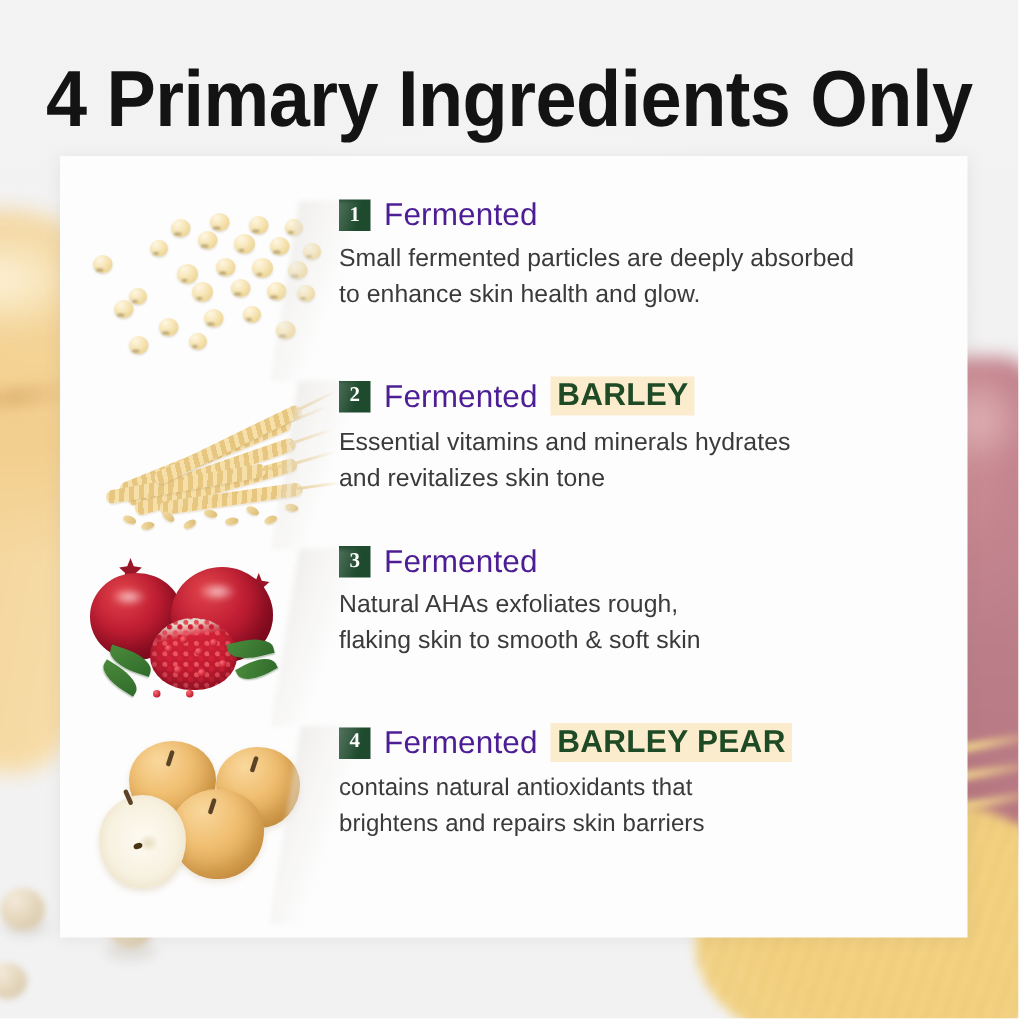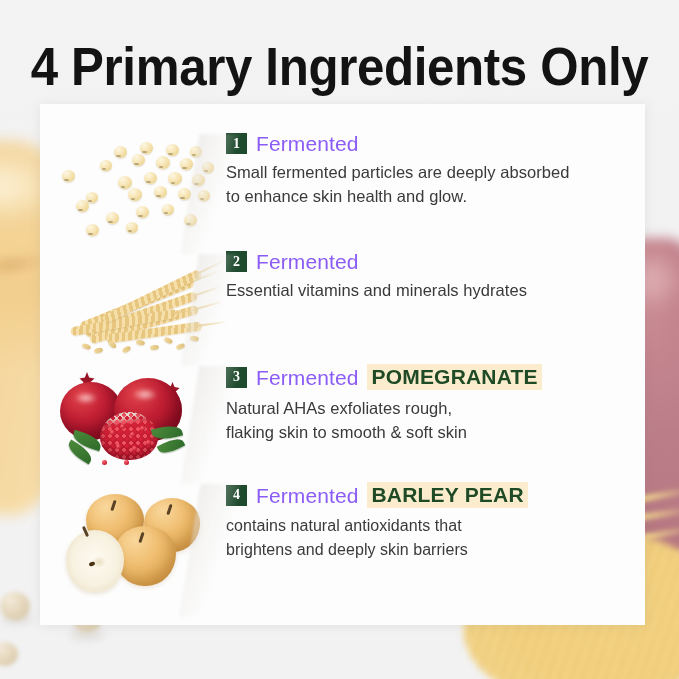--- a/index.html
+++ b/index.html
@@ -330,21 +330,21 @@
     font-size:14px;
     font-weight:700;
     display:flex;
     align-items:center;
     justify-content:center;
     line-height:1;
   }
   .fermented {
     font-size:21px;
     font-weight:400;
-    color:#8b5cf6;
+    color:#4c1d95;
     letter-spacing:.1px;
   }
   .ingredient {
     font-size:21px;
     font-weight:700;
     color:#1f4a26;
     background:#fbeccd;
     padding:2px 4px 3px 4px;
     letter-spacing:.2px;
   }
@@ -460,23 +460,25 @@
             <div class="grain" style="left:124px;top:90px;  transform:rotate(28deg);"></div>
             <div class="grain" style="left:136px;top:96px;  transform:rotate(-20deg);"></div>
             <div class="grain" style="left:150px;top:88px;  transform:rotate(10deg);"></div>
             <div class="wedge"></div>
           </div>
         </div>
         <div class="txt">
           <div class="head">
             <span class="badge">2</span>
             <span class="fermented">Fermented</span>
+            <span class="ingredient">BARLEY</span>
           </div>
           <div class="desc">
             <div>Essential vitamins and minerals hydrates</div>
+            <div>and revitalizes skin tone</div>
           </div>
         </div>
       </div>
 
       <div class="row r3">
         <div class="art">
           <div class="art-inner">
             <div class="pom-crown" style="left:38px; top:12px; width:18px; height:16px;"></div>
             <div class="pom" style="left:20px; top:22px; width:62px; height:58px;"></div>
             <div class="pom-gloss" style="left:34px; top:32px; width:24px; height:12px;"></div>
@@ -500,21 +502,20 @@
             <div class="leaf" style="left:26px; top:86px;  width:28px; height:12px; transform:rotate(32deg);"></div>
             <div class="leaf" style="left:112px;top:66px;  width:30px; height:13px; transform:rotate(-14deg);"></div>
             <div class="leaf" style="left:118px;top:80px;  width:26px; height:12px; transform:rotate(-28deg);"></div>
             <div class="wedge"></div>
           </div>
         </div>
         <div class="txt">
           <div class="head">
             <span class="badge">3</span>
             <span class="fermented">Fermented</span>
-            <span class="ingredient">POMEGRANATE</span>
           </div>
           <div class="desc">
             <div>Natural AHAs exfoliates rough,</div>
             <div>flaking skin to smooth &amp; soft skin</div>
           </div>
         </div>
       </div>
 
       <div class="row r4">
         <div class="art">
@@ -537,21 +538,21 @@
           </div>
         </div>
         <div class="txt">
           <div class="head">
             <span class="badge">4</span>
             <span class="fermented">Fermented</span>
             <span class="ingredient">BARLEY PEAR</span>
           </div>
           <div class="desc">
             <div>contains natural antioxidants that</div>
-            <div>brightens and deeply skin barriers</div>
+            <div>brightens and repairs skin barriers</div>
           </div>
         </div>
       </div>
 
     </div>
   </div>
 
 </div>
 
 </body></html>

